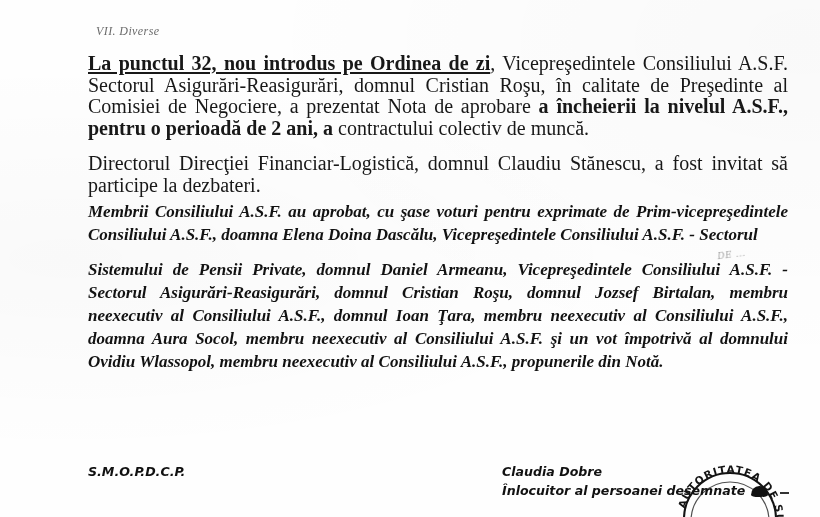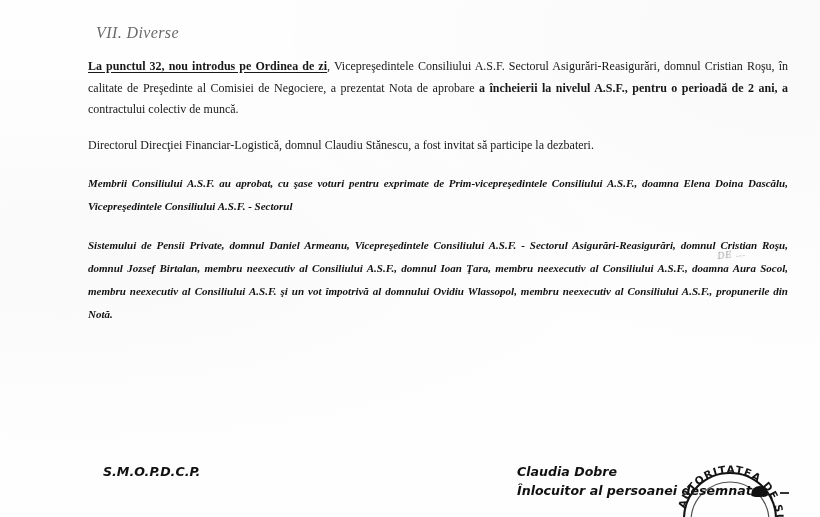--- a/index.html
+++ b/index.html
@@ -37,54 +37,54 @@
 
   .content {
     position: absolute;
     left: 88px;
     top: 24px;
     width: 700px;
   }
 
   .section-heading {
     font-style: italic;
-    font-size: 16px;
+    font-size: 12px;
     letter-spacing: 0.4px;
     color: #4a4a4a;
     margin: 0 0 14px 8px;
     opacity: 0.82;
     filter: blur(0.22px);
   }
 
   p.para {
     margin: 0 0 14px 0;
-    font-size: 12px;
+    font-size: 20px;
     line-height: 21.5px;
     text-align: justify;
     color: #181818;
     filter: blur(0.16px);
   }
 
   p.para.tight { margin-bottom: 4px; }
 
   .lead {
     font-weight: bold;
     text-decoration: underline;
     text-underline-offset: 2px;
   }
 
   b.em { font-weight: bold; }
 
   p.italic-block {
     font-style: italic;
     font-weight: bold;
-    font-size: 11px;
+    font-size: 17px;
     line-height: 23px;
     text-align: justify;
-    margin: 16px 0 12px 0;
+    margin: 4px 0 12px 0;
     color: #121212;
     filter: blur(0.16px);
   }
 
   p.italic-block.cont { margin-bottom: 14px; }
 
   
   .ink-artifact {
     position: absolute;
     left: 718px;
@@ -99,21 +99,21 @@
     opacity: 0.62;
     filter: blur(0.5px);
     letter-spacing: 0.5px;
     white-space: nowrap;
     pointer-events: none;
   }
 
   
   .footer {
     position: absolute;
-    left: 103px;
+    left: 88px;
     top: 462px;
     width: 706px;
     height: 55px;
   }
   .footer-col {
     position: absolute;
     font-family: "DejaVu Sans", sans-serif;
     font-style: italic;
     font-weight: bold;
     font-size: 12.6px;

